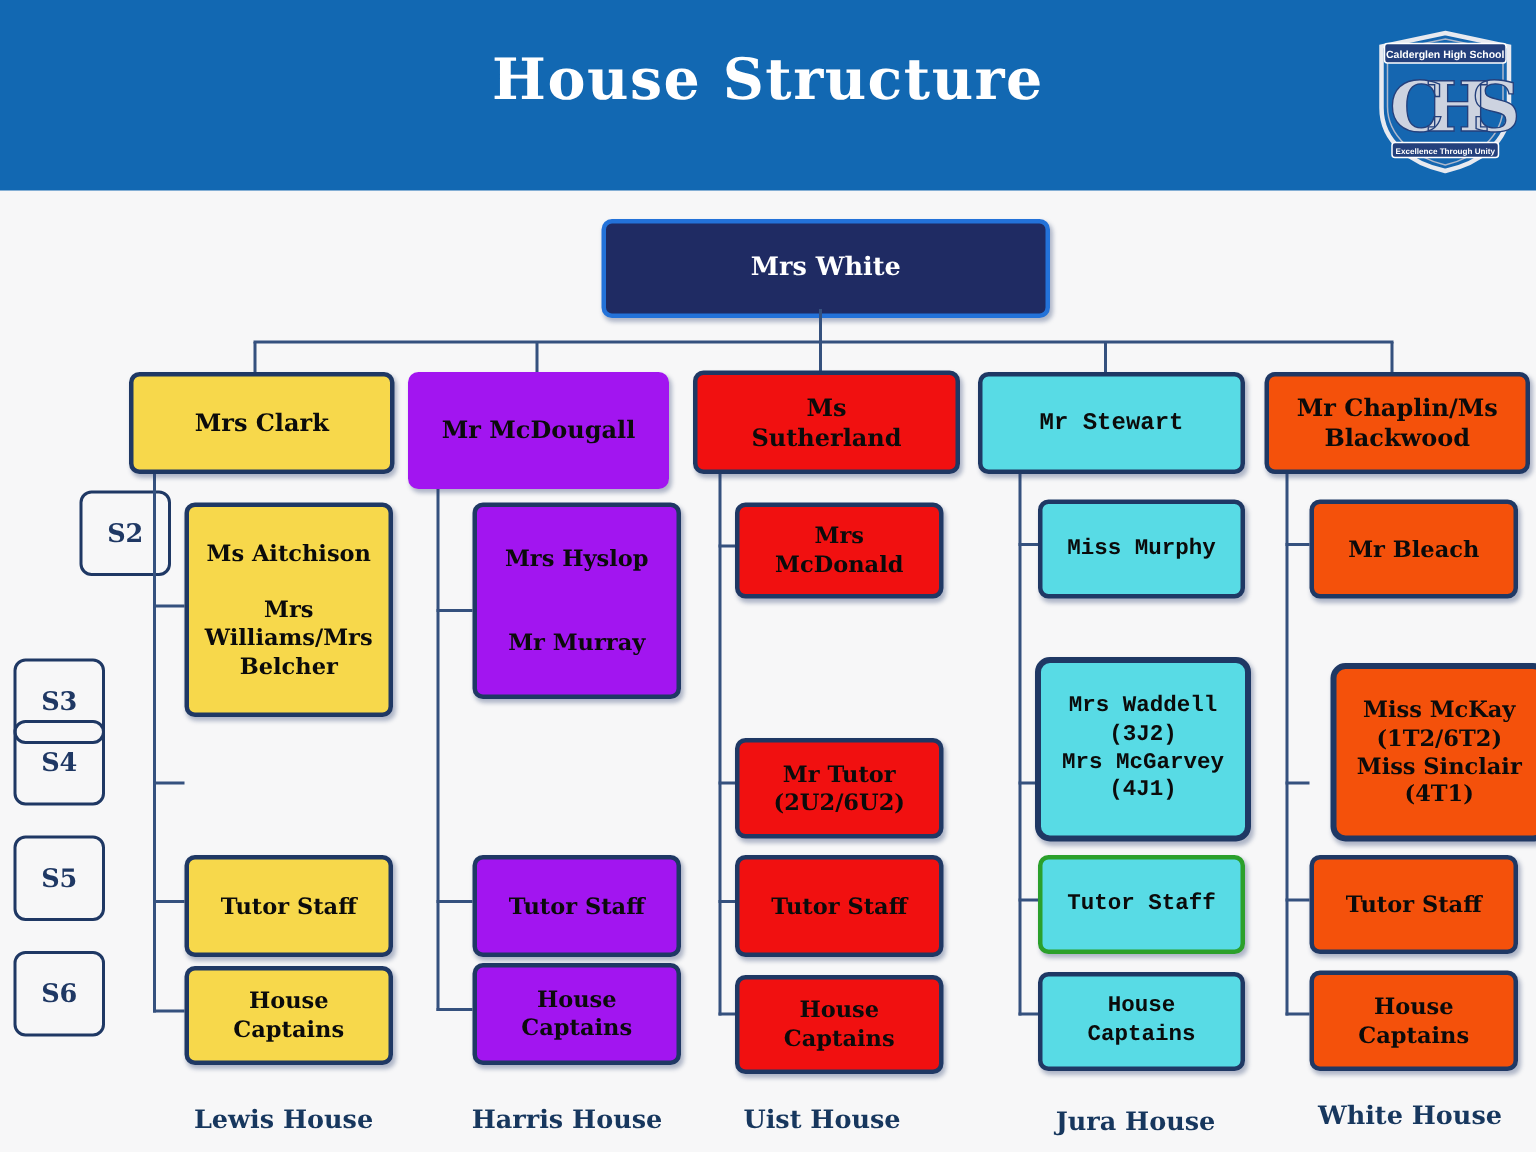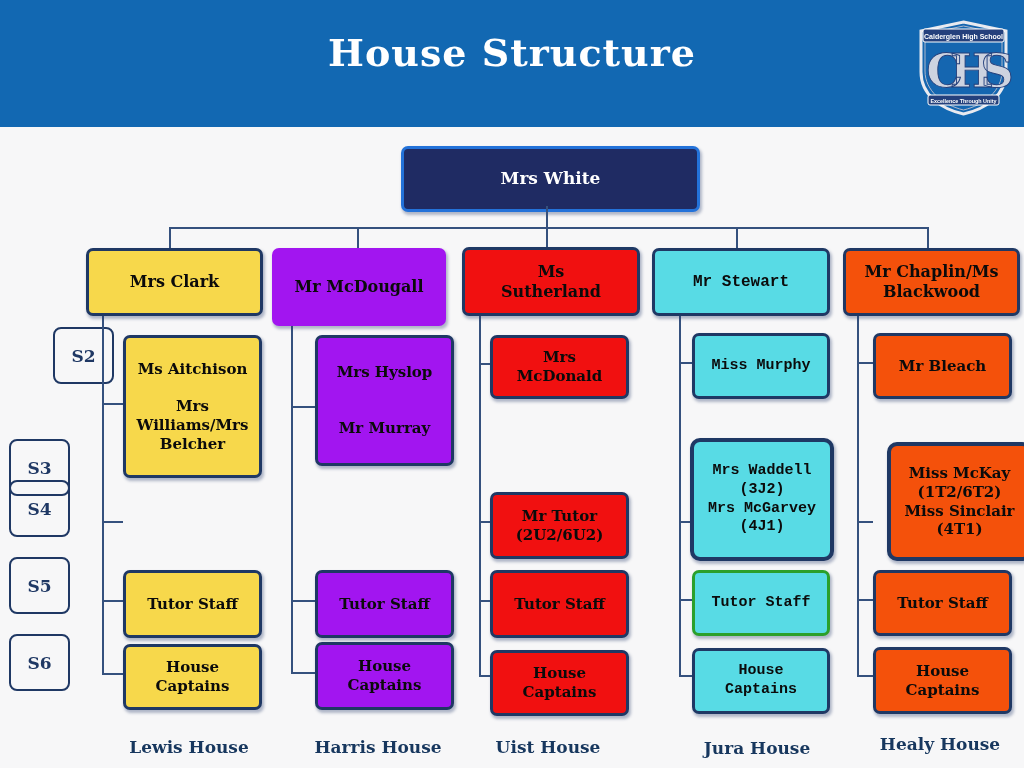--- a/index.html
+++ b/index.html
@@ -203,15 +203,15 @@
 Miss Sinclair
 (4T1)</span>
     </div>
   <div class="box tiree" style="left:873px;top:570px;width:133px;height:60px;">
     <span>Tutor Staff</span>
     </div>
   <div class="box tiree" style="left:873px;top:647px;width:133px;height:61px;">
     <span>House
 Captains</span>
     </div>
-  <div class="footer-label" style="left:940px;top:734px;">Healy House</div>
+  <div class="footer-label" style="left:940px;top:734px;">White House</div>
 
 </div>
 
 </body></html>

